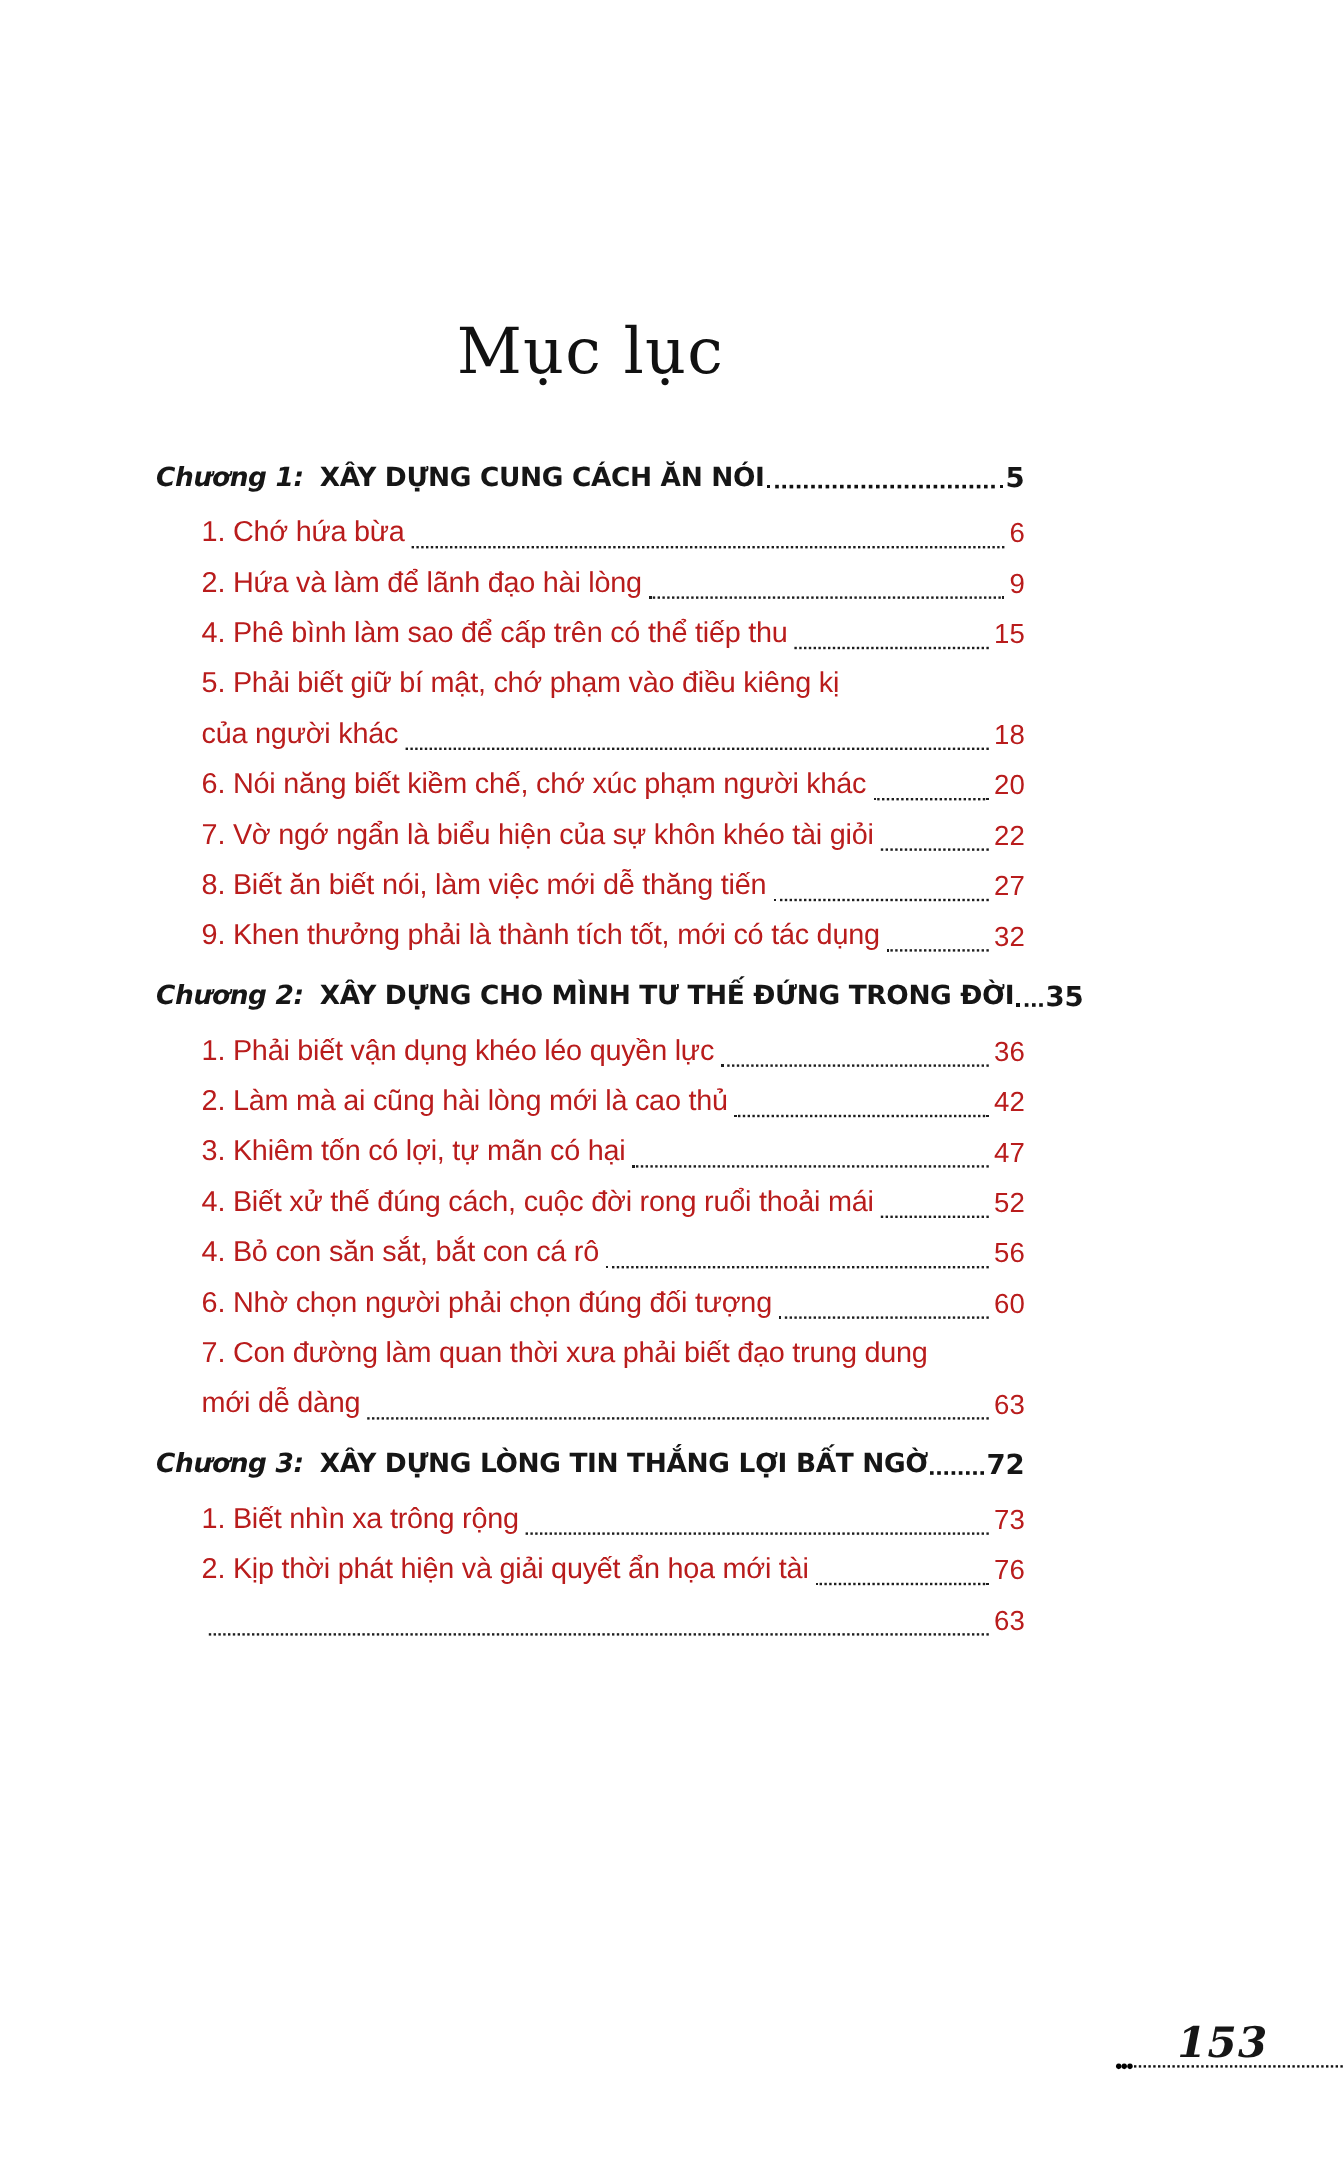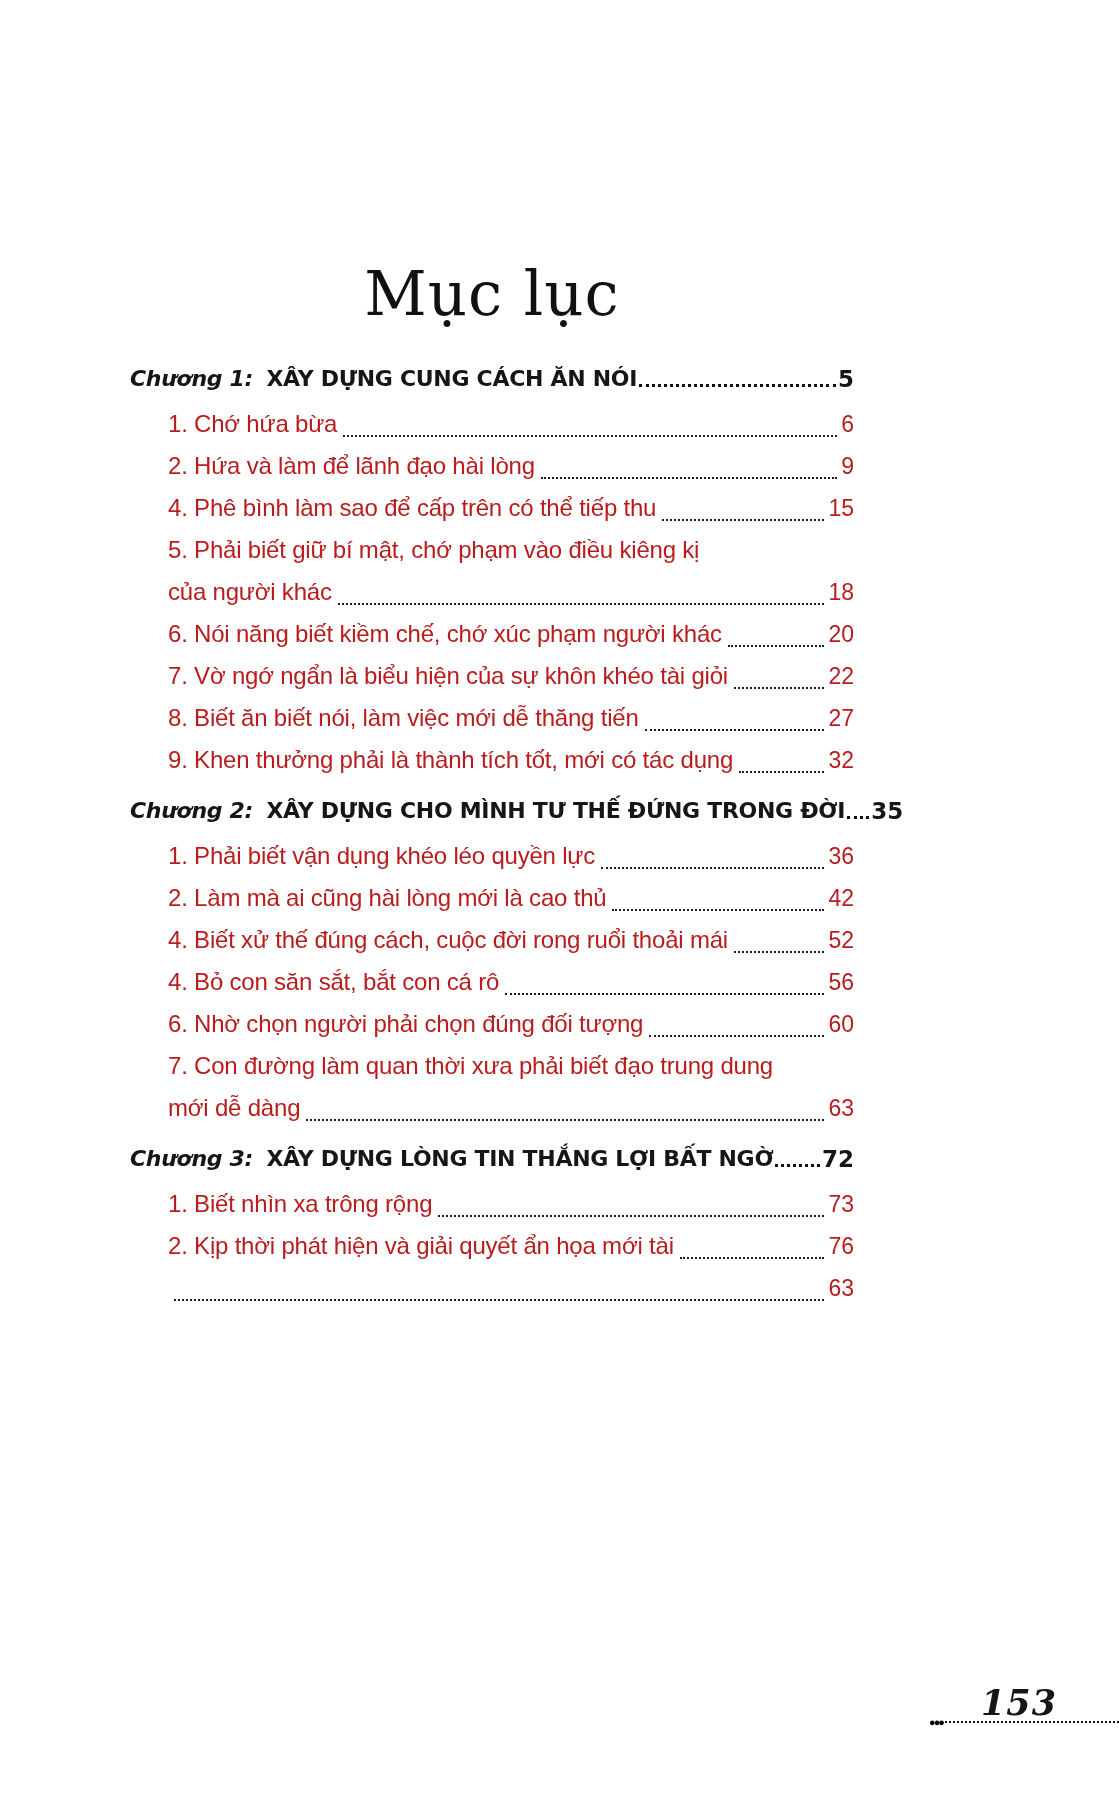--- a/index.html
+++ b/index.html
@@ -13,27 +13,27 @@
   }
   .content {
     position: absolute;
     left: 130px;
     top: 266px;
     width: 724px;
   }
   .title {
     font-family: "DejaVu Serif", serif;
     font-weight: 400;
-    font-size: 61px;
+    font-size: 53px;
     line-height: 56px;
     text-align: center;
     letter-spacing: 1px;
     color: #111;
   }
-  .toc { margin-top: 40px; }
+  .toc { margin-top: 60px; }
   .row {
     display: flex;
     align-items: flex-end;
     white-space: nowrap;
   }
   .leader {
     flex: 1 1 auto;
     min-width: 22px;
     border-bottom: 2px dotted #1d1d1d;
     margin: 0 4px 8px 6px;
@@ -172,20 +172,27 @@
           <span class="item-label">1. Phải biết vận dụng khéo léo quyền lực</span>
           <span class="leader"></span>
           <span class="page-num">36</span>
         </div>
       </div>
       <div class="item">
         <div class="row line">
           <span class="item-label">2. Làm mà ai cũng hài lòng mới là cao thủ</span>
           <span class="leader"></span>
           <span class="page-num">42</span>
+        </div>
+      </div>
+      <div class="item">
+        <div class="row line">
+          <span class="item-label">3. Khiêm tốn có lợi, tự mãn có hại</span>
+          <span class="leader"></span>
+          <span class="page-num">47</span>
         </div>
       </div>
       <div class="item">
         <div class="row line">
           <span class="item-label">4. Biết xử thế đúng cách, cuộc đời rong ruổi thoải mái</span>
           <span class="leader"></span>
           <span class="page-num">52</span>
         </div>
       </div>
       <div class="item">

